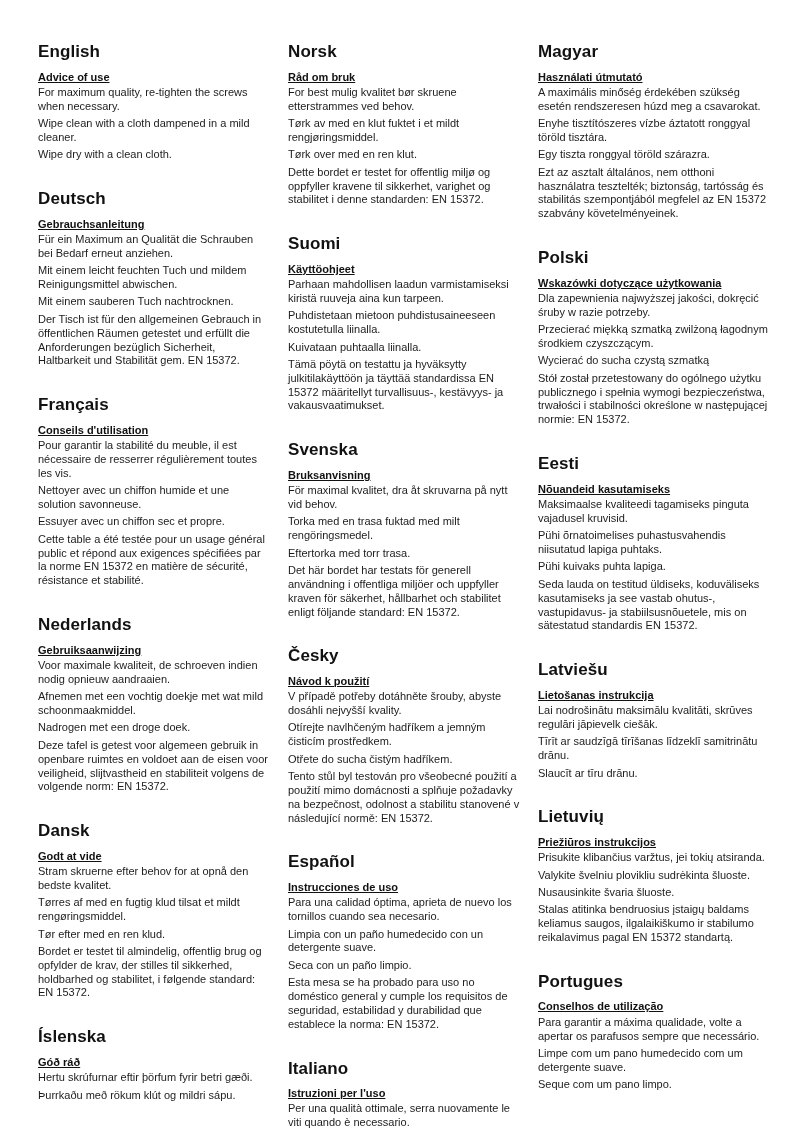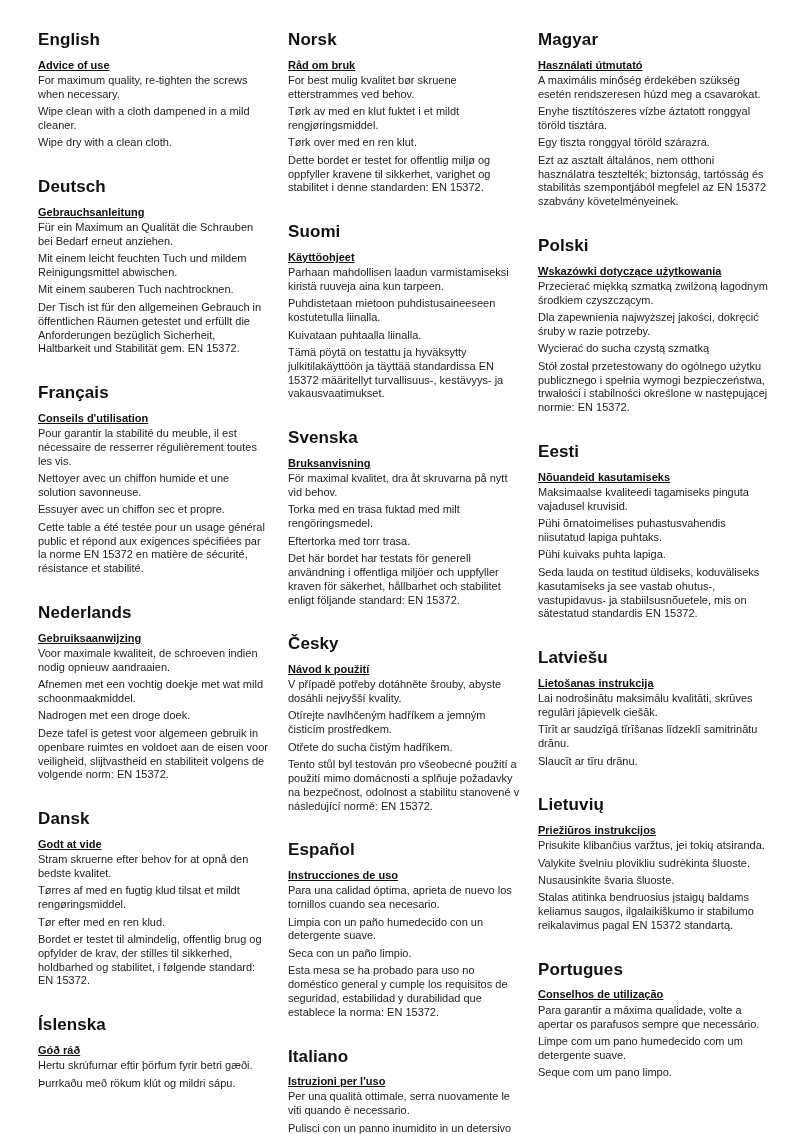--- a/index.html
+++ b/index.html
@@ -29,21 +29,21 @@
     flex: 0 0 232px;
     width: 232px;
   }
   .lang-section {
     margin: 0 0 27px 0;
   }
   .lang-title {
     font-size: 17px;
     font-weight: bold;
     color: #111111;
-    margin: 4px 0 8px 0;
+    margin: 16px 0 8px 0;
     line-height: 1.15;
     letter-spacing: 0.1px;
   }
   .lang-heading {
     font-size: 11px;
     font-weight: bold;
     color: #111111;
     margin: 0 0 2px 0;
     line-height: 1.3;
     text-decoration: underline;
@@ -172,22 +172,22 @@
     <h3 class="lang-heading">Használati útmutató</h3>
   <p class="lang-par">A maximális minőség érdekében szükség esetén rendszeresen húzd meg a csavarokat.</p>
           <p class="lang-par">Enyhe tisztítószeres vízbe áztatott ronggyal töröld tisztára.</p>
           <p class="lang-par">Egy tiszta ronggyal töröld szárazra.</p>
           <p class="lang-par">Ezt az asztalt általános, nem otthoni használatra tesztelték; biztonság, tartósság és stabilitás szempontjából megfelel az EN 15372 szabvány követelményeinek.</p>
         </section>
 
   <section class="lang-section">
     <h2 class="lang-title">Polski</h2>
     <h3 class="lang-heading">Wskazówki dotyczące użytkowania</h3>
-  <p class="lang-par">Przecierać miękką szmatką zwilżoną łagodnym środkiem czyszczącym.</p>
-          <p class="lang-par">Dla zapewnienia najwyższej jakości, dokręcić śruby w razie potrzeby.</p>
+  <p class="lang-par">Dla zapewnienia najwyższej jakości, dokręcić śruby w razie potrzeby.</p>
+          <p class="lang-par">Przecierać miękką szmatką zwilżoną łagodnym środkiem czyszczącym.</p>
           <p class="lang-par">Wycierać do sucha czystą szmatką</p>
           <p class="lang-par">Stół został przetestowany do ogólnego użytku publicznego i spełnia wymogi bezpieczeństwa, trwałości i stabilności określone w następującej normie: EN 15372.</p>
         </section>
 
   <section class="lang-section">
     <h2 class="lang-title">Eesti</h2>
     <h3 class="lang-heading">Nõuandeid kasutamiseks</h3>
   <p class="lang-par">Maksimaalse kvaliteedi tagamiseks pinguta vajadusel kruvisid.</p>
           <p class="lang-par">Pühi õrnatoimelises puhastusvahendis niisutatud lapiga puhtaks.</p>
           <p class="lang-par">Pühi kuivaks puhta lapiga.</p>

